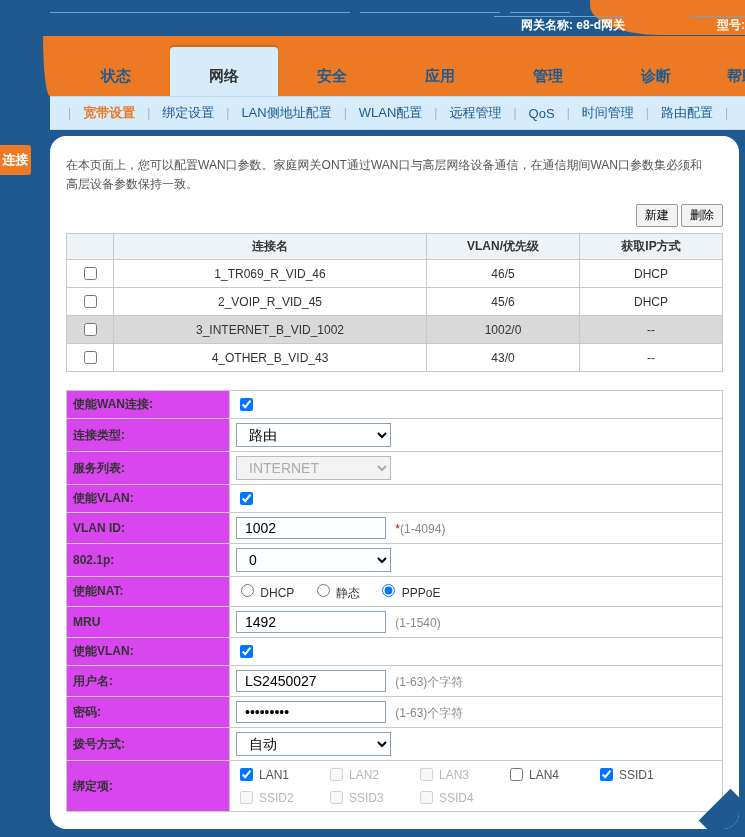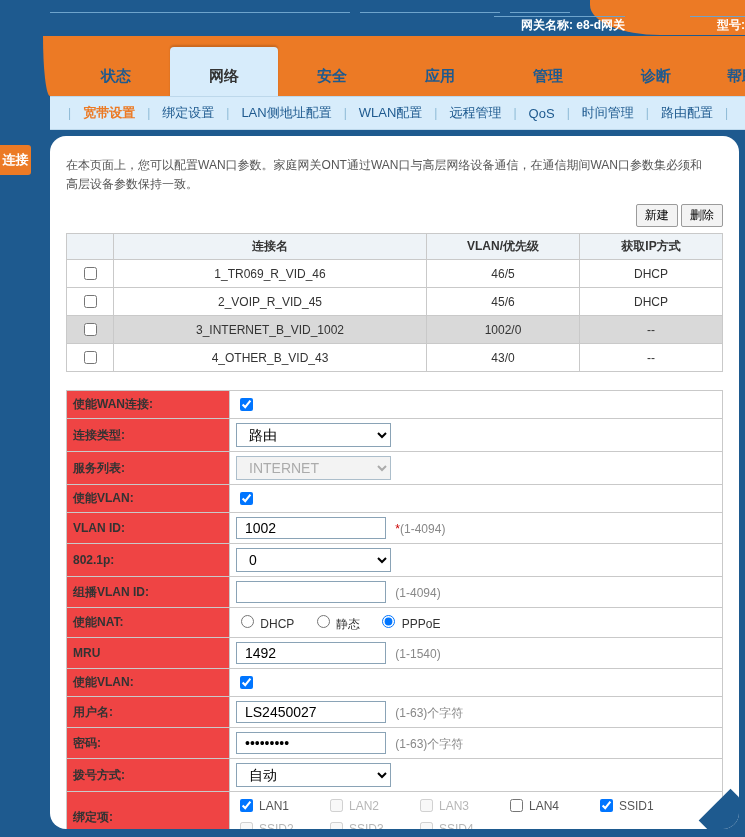--- a/index.html
+++ b/index.html
@@ -34,21 +34,21 @@
   .desc{color:#555;line-height:1.6;margin-bottom:10px;padding-right:12px;}
   .toolbar{text-align:right;margin-bottom:6px;}
   button{font-family:inherit;font-size:12px;background:#f3f3f3;border:1px solid #9b9b9b;border-radius:2px;padding:2px 8px;cursor:pointer;}
   table.list{width:100%;border-collapse:collapse;}
   table.list th, table.list td{border:1px solid #c9c9c9;padding:4px 6px;text-align:center;}
   table.list th{background:#eef3f7;font-weight:bold;color:#333;}
   table.list tr.sel td{background:#d9d9d9;}
   table.list td.chk{width:34px;}
   table.form{width:100%;border-collapse:collapse;margin-top:18px;}
   table.form td{border:1px solid #c9c9c9;padding:4px 6px;}
-  table.form td.lbl{width:150px;background:#ef4444;font-weight:bold;}
+  table.form td.lbl{width:150px;background:#d946ef;font-weight:bold;}
   input[type=text],input[type=password],select{font-family:inherit;font-size:14px;border:1px solid #8aa3b6;padding:2px 8px;box-sizing:border-box;}
   input[type=text],input[type=password]{width:150px;}
   select{width:155px;background:#fff;}
   select:disabled, input:disabled{background:#efefef;color:#888;}
   .hint{color:#888;margin-left:6px;}
   .hint .req{color:#c00;}
   .radiogrp label{margin-right:14px;}
   .binds{display:flex;flex-wrap:wrap;gap:4px 0;}
   .bind{width:90px;display:flex;align-items:center;color:#555;}
   .bind input{margin-right:6px;}
@@ -179,27 +179,20 @@
         <td>
           <input type="text" value="1002" style="">
           <span class="hint"><span class="req">*</span><span>(1-4094)</span></span>
         </td>
       </tr>
       <tr>
         <td class="lbl">802.1p:</td>
         <td><select><option>0</option></select></td>
       </tr>
       <tr>
-        <td class="lbl">组播VLAN ID:</td>
-        <td>
-          <input type="text" value="" style="">
-          <span class="hint">(1-4094)</span>
-        </td>
-      </tr>
-      <tr>
         <td class="lbl">使能NAT:</td>
         <td class="radiogrp">
           <label><input type="radio" name="ipm" style=""> <span>DHCP</span></label>
           <label><input type="radio" name="ipm" style=""> <span>静态</span></label>
           <label><input type="radio" name="ipm" id="rb-pppoe" checked="" style=""> <span>PPPoE</span></label>
         </td>
       </tr>
       <tr>
         <td class="lbl">MRU</td>
         <td>

